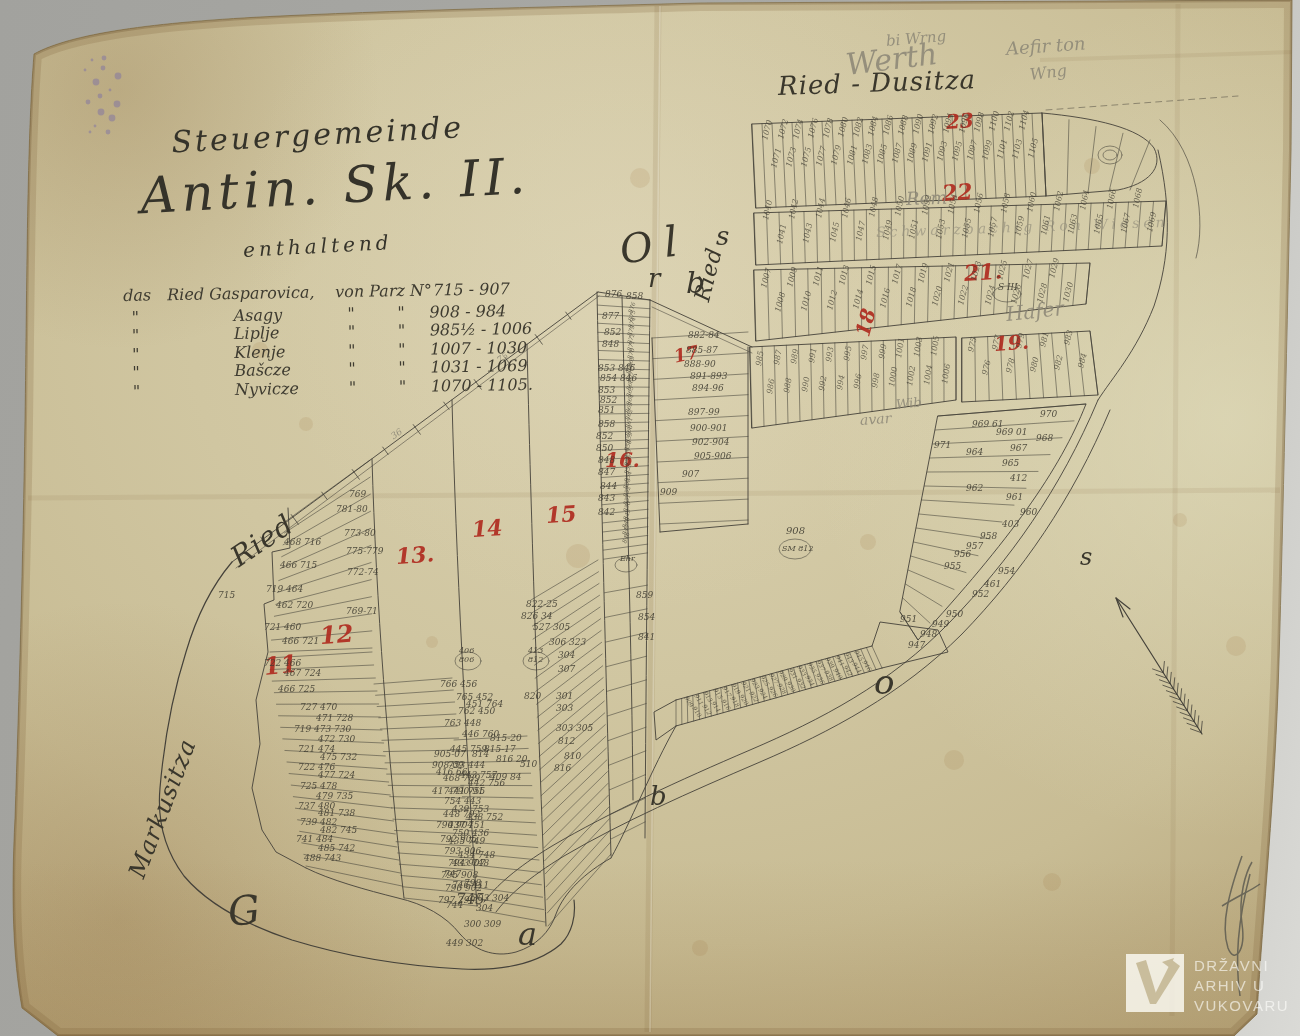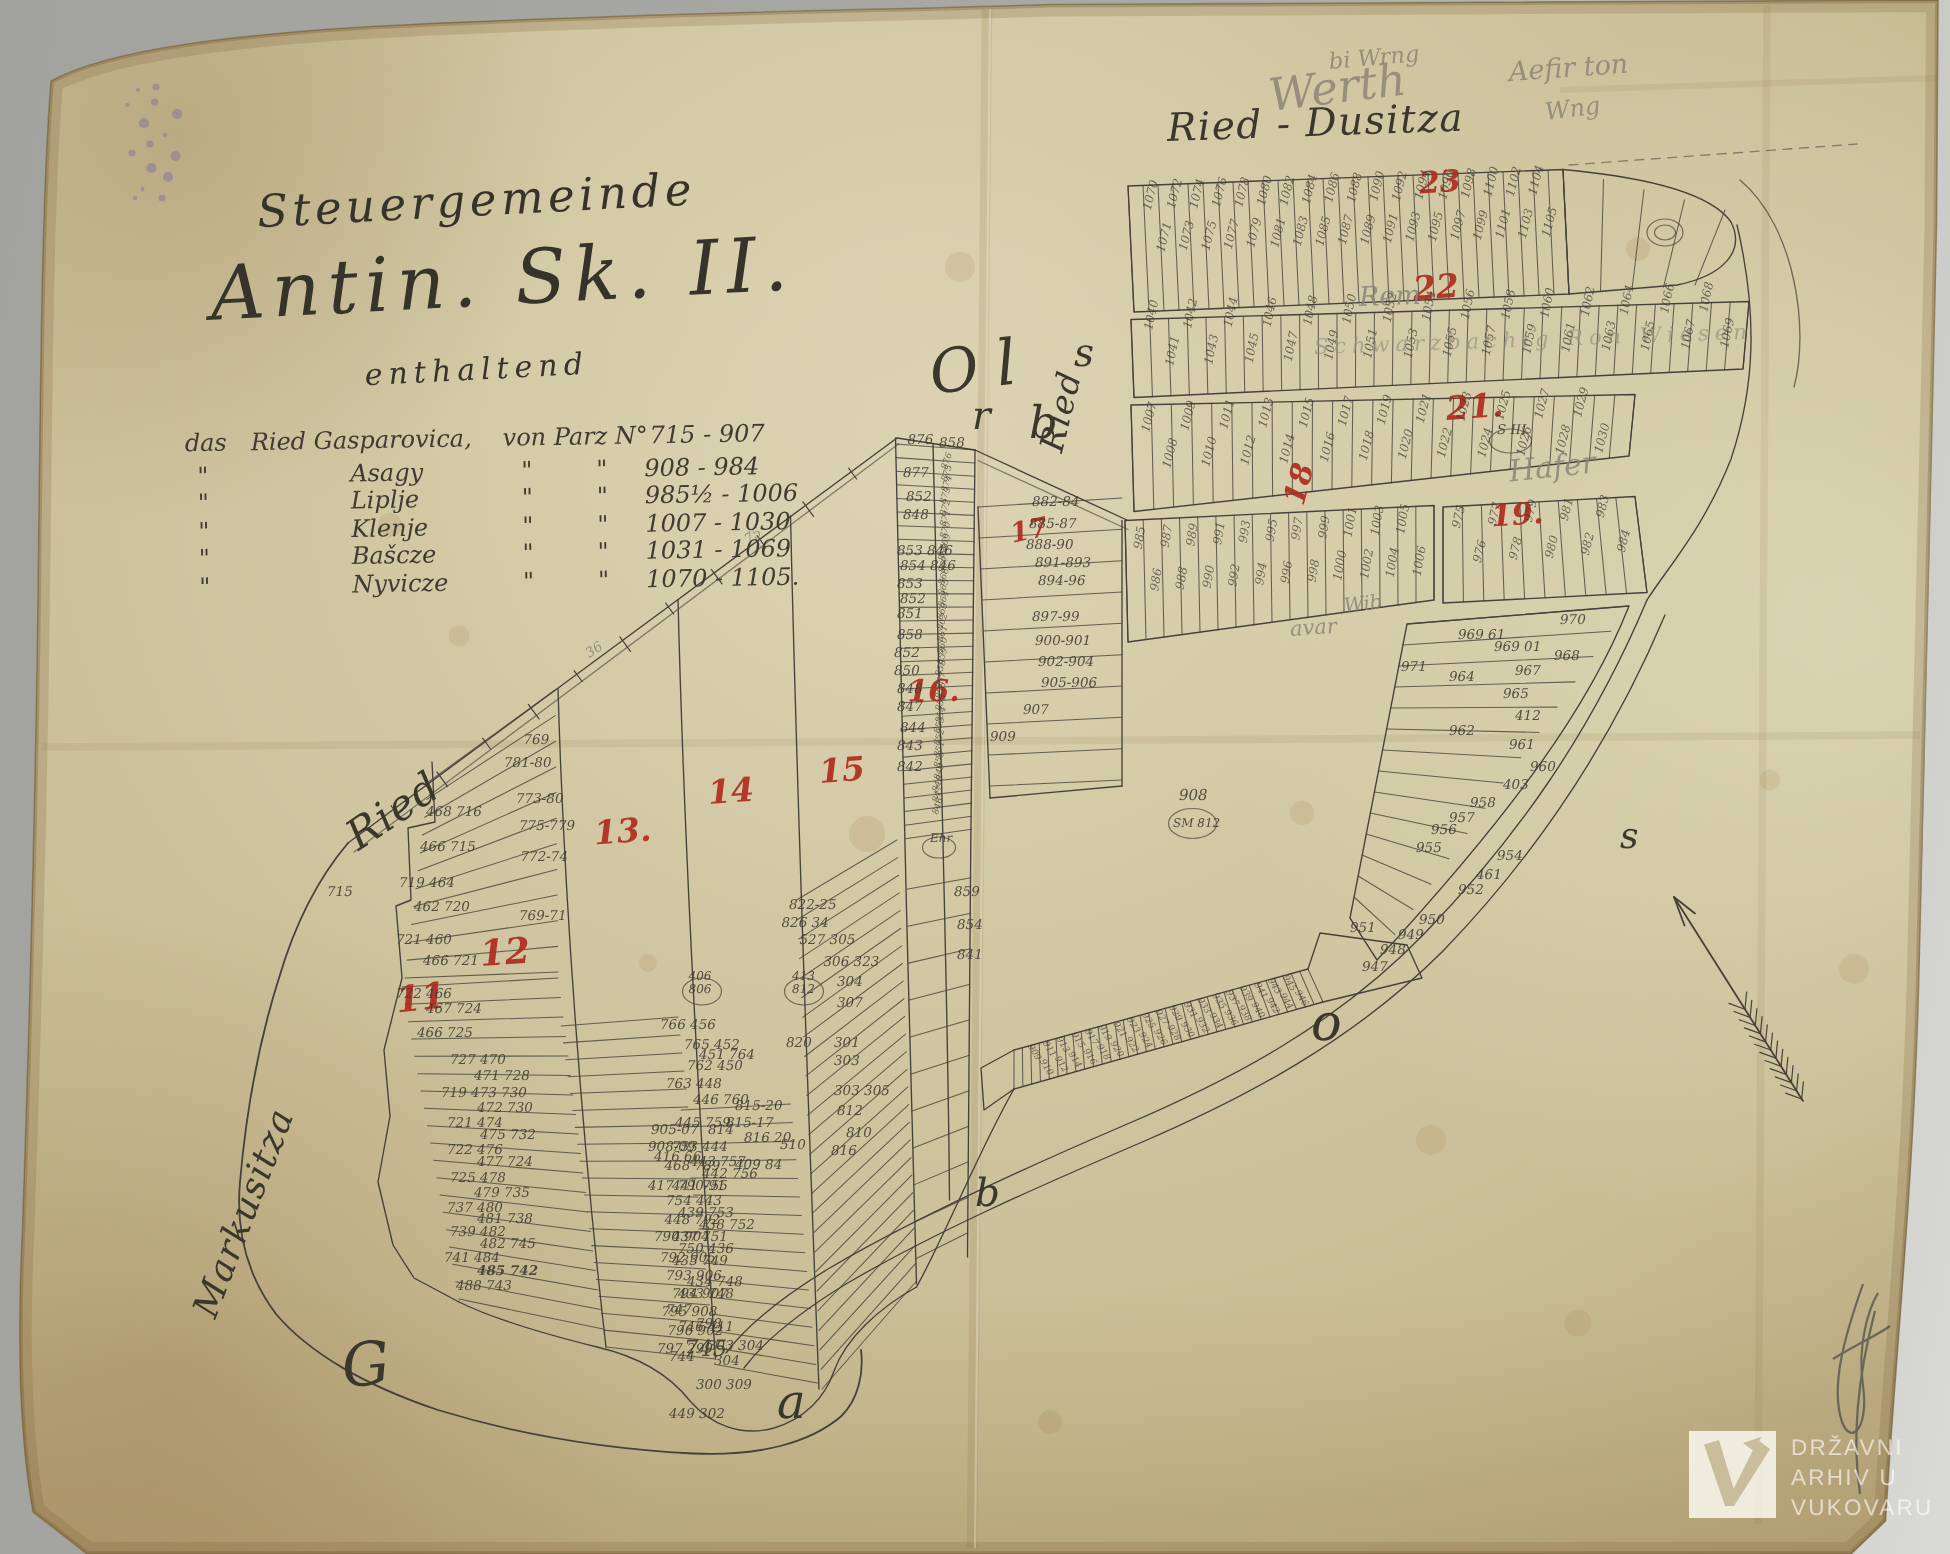--- a/index.html
+++ b/index.html
@@ -599,21 +599,21 @@
       <span class="lbl n" style="left: 320px; top: 752.8px; font-size: 9px;">475 732</span>
       <span class="lbl n" style="left: 298px; top: 762.8px; font-size: 9px;">722 476</span>
       <span class="lbl n" style="left: 318px; top: 770.8px; font-size: 9px;">477 724</span>
       <span class="lbl n" style="left: 300px; top: 781.8px; font-size: 9px;">725 478</span>
       <span class="lbl n" style="left: 316px; top: 791.8px; font-size: 9px;">479 735</span>
       <span class="lbl n" style="left: 298px; top: 801.8px; font-size: 9px;">737 480</span>
       <span class="lbl n" style="left: 318px; top: 808.8px; font-size: 9px;">481 738</span>
       <span class="lbl n" style="left: 300px; top: 817.8px; font-size: 9px;">739 482</span>
       <span class="lbl n" style="left: 320px; top: 825.8px; font-size: 9px;">482 745</span>
       <span class="lbl n" style="left: 296px; top: 834.8px; font-size: 9px;">741 484</span>
-      <span class="lbl n" style="left: 318px; top: 843.8px; font-size: 9px; font-weight: bold;">485 742</span>
+      <span class="lbl n" style="left: 318px; top: 843.8px; font-size: 9px;">485 742</span>
       <span class="lbl n" style="left: 304px; top: 853.8px; font-size: 9px;">488 743</span>
       <span class="lbl n" style="left: 440px; top: 679.8px; font-size: 9px;">766 456</span>
       <span class="lbl n" style="left: 456px; top: 692.8px; font-size: 9px;">765 452</span>
       <span class="lbl n" style="left: 466px; top: 699.8px; font-size: 9px;">451 764</span>
       <span class="lbl n" style="left: 458px; top: 706.8px; font-size: 9px;">762 450</span>
       <span class="lbl n" style="left: 444px; top: 718.8px; font-size: 9px;">763 448</span>
       <span class="lbl n" style="left: 462px; top: 729.8px; font-size: 9px;">446 760</span>
       <span class="lbl n" style="left: 450px; top: 744.8px; font-size: 9px;">445 759</span>
       <span class="lbl n" style="left: 448px; top: 760.8px; font-size: 9px;">753 444</span>
       <span class="lbl n" style="left: 460px; top: 770.8px; font-size: 9px;">443 757</span>

